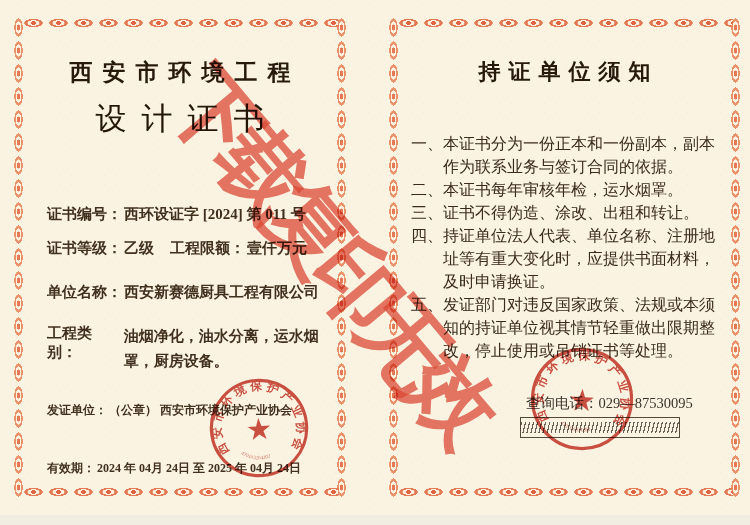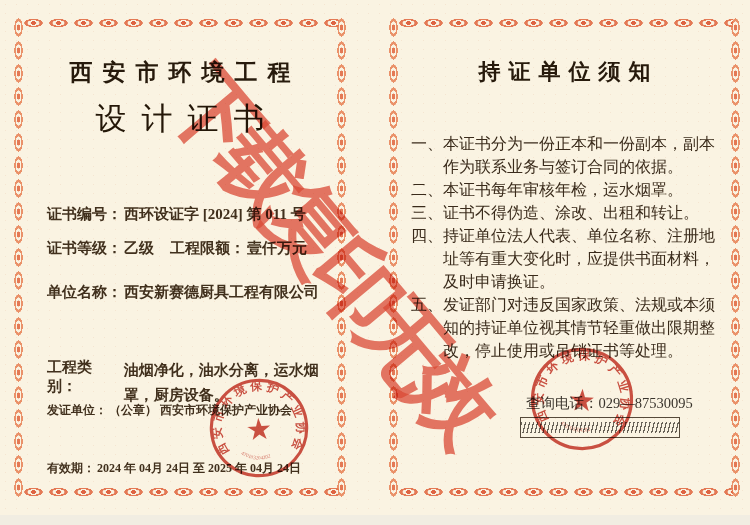--- a/index.html
+++ b/index.html
@@ -35,21 +35,21 @@
   }
   .b-left{left:0;} .b-right{right:0;}
 
   .ctr{position:absolute;left:0;right:0;text-align:center;white-space:nowrap;z-index:10;}
   .t1{top:45px;font-size:23px;font-weight:bold;letter-spacing:10px;text-indent:10px;color:#271a0c;}
   .t2{top:86px;font-size:31px;font-weight:normal;letter-spacing:15px;text-indent:15px;color:#241708;}
   .copy{top:139px;font-size:14px;letter-spacing:7px;text-indent:7px;color:#33281a;}
 
   .row{position:absolute;left:34px;z-index:10;font-size:15px;font-weight:600;color:#41301d;white-space:nowrap;}
   .row .lbl{margin-right:2px;}
-  .row-flex{display:flex;white-space:normal;margin-top:34px;}
+  .row-flex{display:flex;white-space:normal;}
   .row-flex .val{width:224px;line-height:25px;}
   .small{font-size:12px;}
   .gap{display:inline-block;width:16px;}
 
   .rtitle{top:45px;font-size:22px;font-weight:bold;letter-spacing:8px;text-indent:8px;color:#271a0c;}
   .notices{position:absolute;left:23px;top:120px;width:318px;z-index:10;font-size:16px;line-height:23px;color:#3a2b1b;font-weight:500;}
   .notice{padding-left:32px;text-indent:-32px;}
   .phone{position:absolute;left:138px;top:382px;z-index:10;font-size:14.5px;font-weight:normal;color:#3a342c;white-space:nowrap;}
   .blurbox{
     position:absolute;left:132px;top:405px;width:160px;height:21px;z-index:10;

